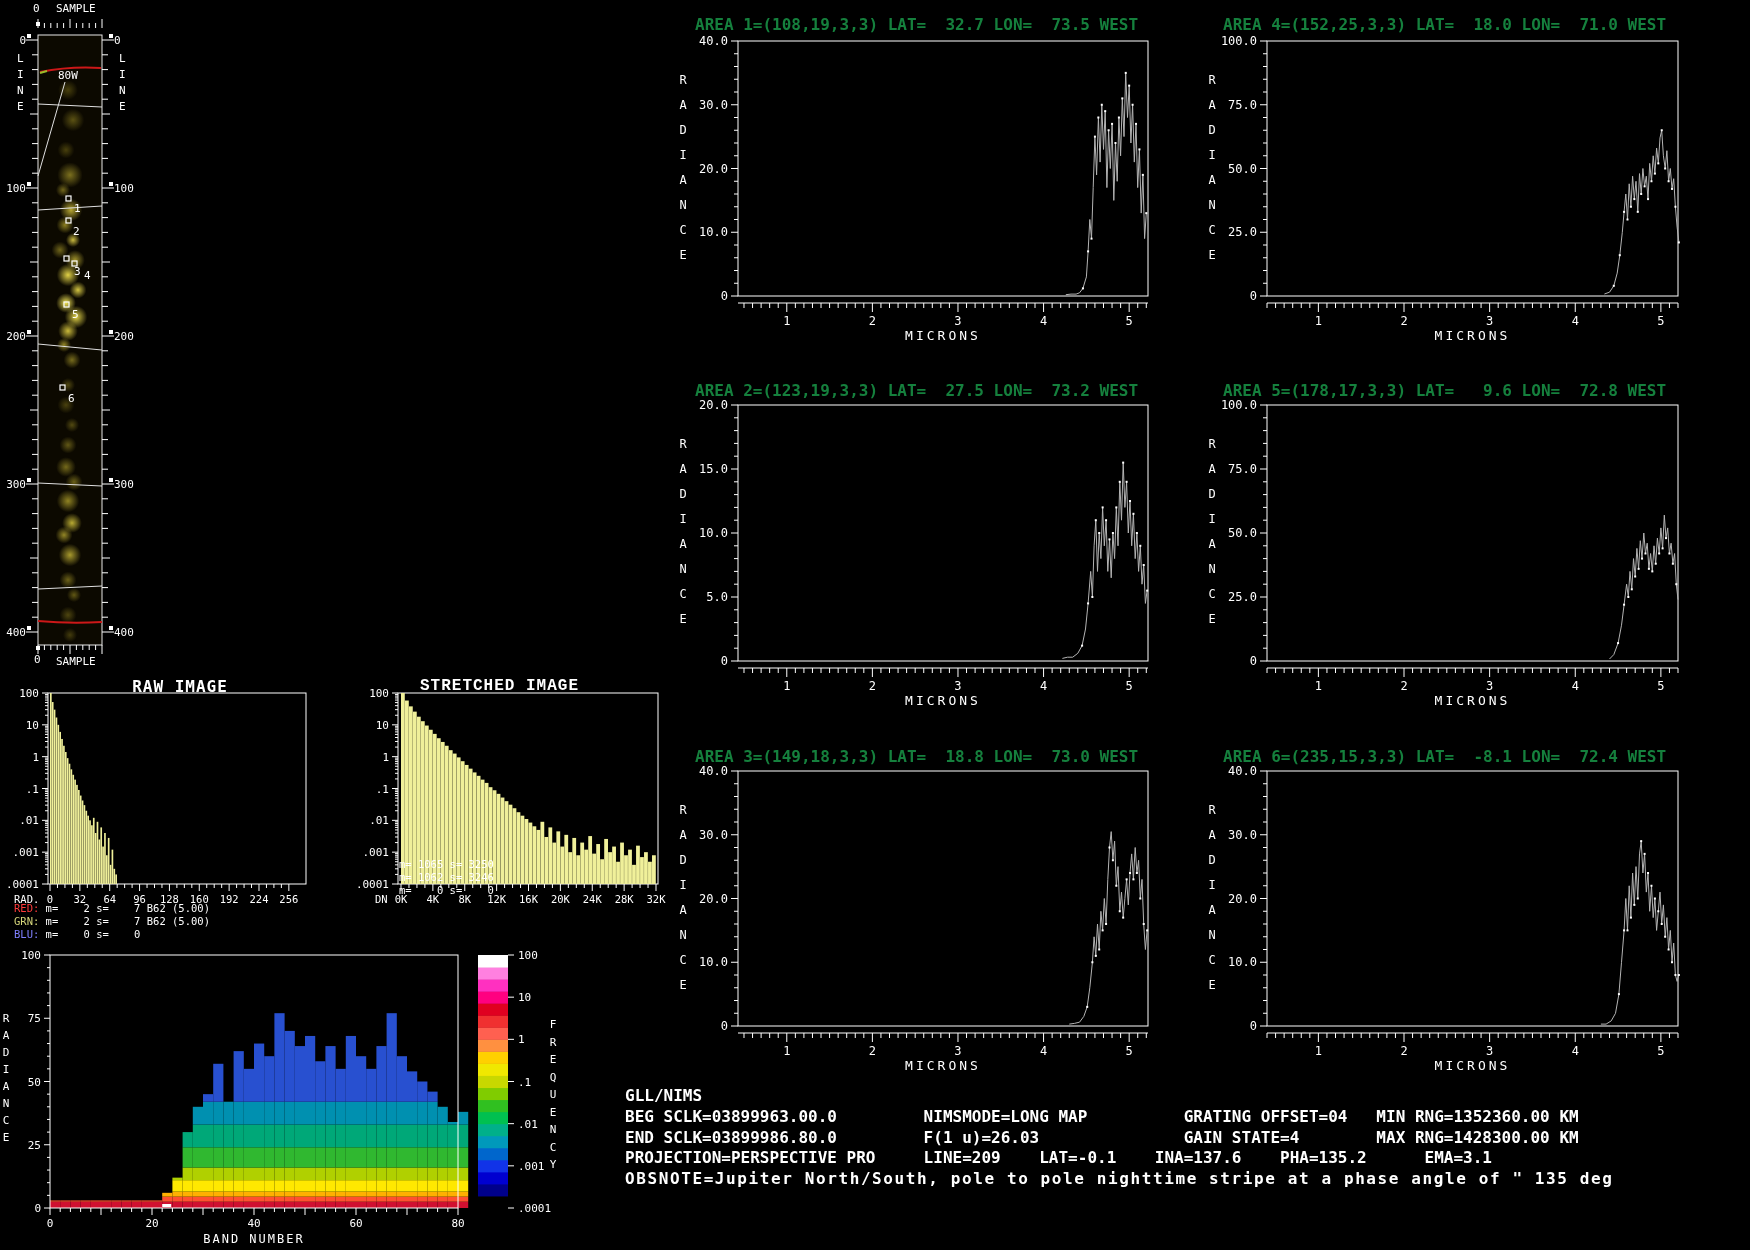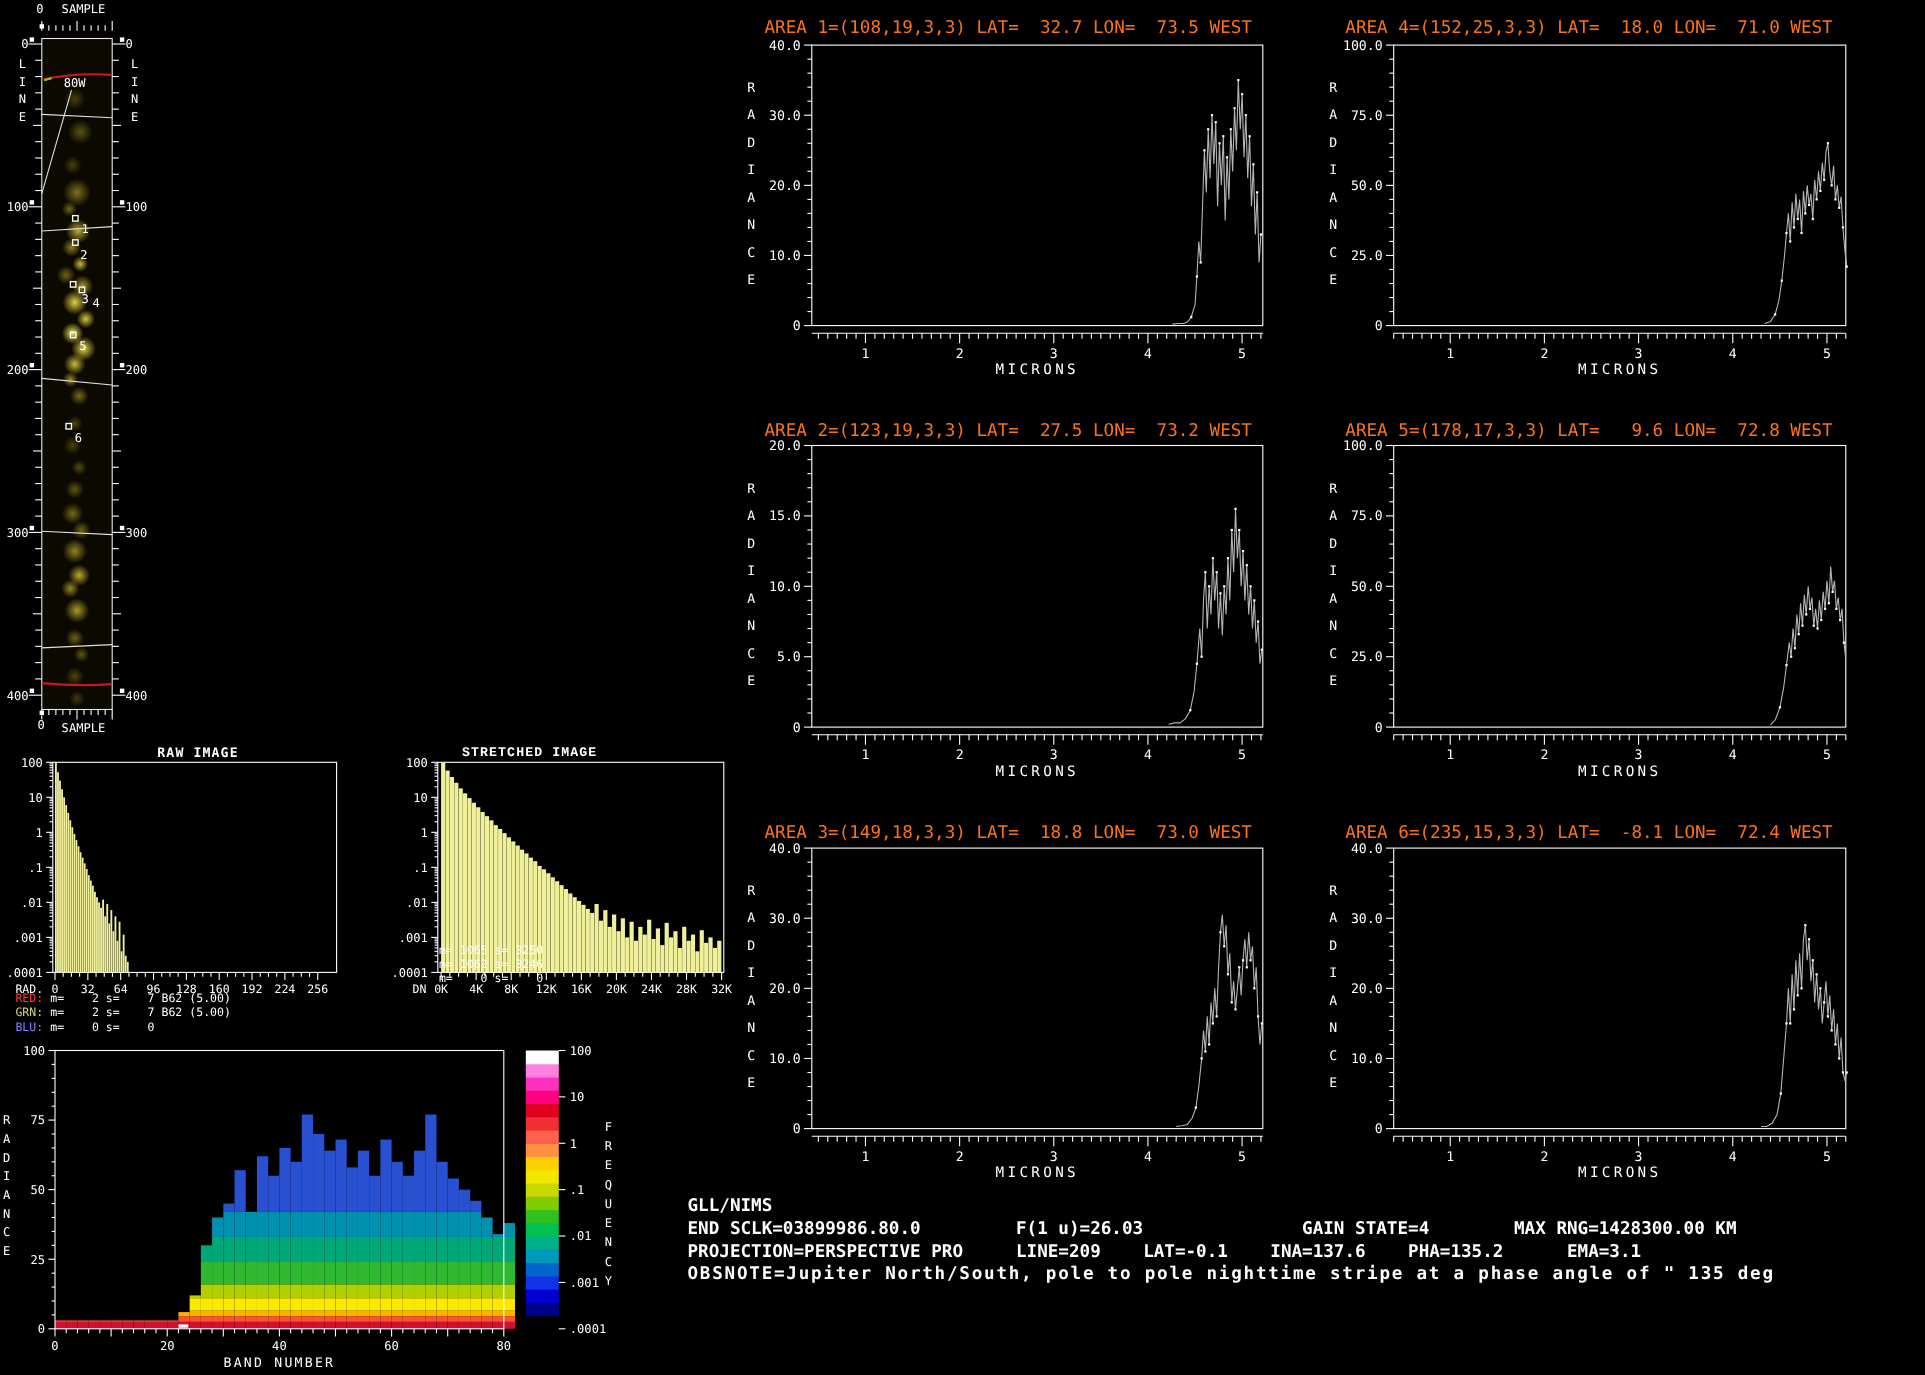--- a/index.html
+++ b/index.html
@@ -1,20 +1,20 @@
 <!DOCTYPE html>
 <html><head>
 <meta charset="utf-8">
 <style>
   html,body{margin:0;padding:0;background:#000;}
   #screen{position:relative;width:1750px;height:1250px;background:#000;overflow:hidden;
           font-family:"DejaVu Sans Mono",monospace;color:#fff;}
   .abs{position:absolute;}
-  .plot-title{font-size:16px;font-weight:normal;white-space:pre;color:#f97316;}
-  .panel-title{font-size:12px;font-weight:bold;letter-spacing:1px;color:#fff;white-space:pre;}
+  .plot-title{font-size:16px;font-weight:bold;white-space:pre;color:#15803d;}
+  .panel-title{font-size:16px;font-weight:bold;letter-spacing:1px;color:#fff;white-space:pre;}
   .strip-label{font-size:11px;color:#fff;white-space:pre;}
   .strip-num{font-size:11px;color:#fff;white-space:pre;text-align:right;width:24px;}
   .meta-block{left:625px;top:1086px;}
   .meta-line{font-size:16px;font-weight:bold;line-height:20.8px;white-space:pre;color:#fff;}
   .meta-wide{letter-spacing:1.6px;}
   .stat-row{font-size:10.5px;line-height:13.2px;white-space:pre;}
   svg{position:absolute;overflow:visible;}
   svg text{font-family:"DejaVu Sans Mono",monospace;fill:#fff;}
   #strip-image{left:38px;top:35px;width:64px;height:610px;background-color:#0c0900;
     background-image:
@@ -1702,18 +1702,19 @@
         <rect x="482.15624999999994" y="176.75" width="2" height="2" fill="#fff"></rect>
         <rect x="485.58125" y="189.5" width="2" height="2" fill="#fff"></rect>
         <rect x="489.00624999999997" y="202.25" width="2" height="2" fill="#fff"></rect>
         <rect x="492.43125" y="215" width="2" height="2" fill="#fff"></rect>
         <rect x="495.85624999999993" y="215" width="2" height="2" fill="#fff"></rect>
       </svg>
     </div>
 
   <div class="abs meta-block">
     <div class="meta-line">GLL/NIMS</div>
+    <div class="meta-line">BEG SCLK=03899963.00.0         NIMSMODE=LONG MAP          GRATING OFFSET=04   MIN RNG=1352360.00 KM</div>
     <div class="meta-line">END SCLK=03899986.80.0         F(1 u)=26.03               GAIN STATE=4        MAX RNG=1428300.00 KM</div>
     <div class="meta-line">PROJECTION=PERSPECTIVE PRO     LINE=209    LAT=-0.1    INA=137.6    PHA=135.2      EMA=3.1</div>
     <div class="meta-line meta-wide">OBSNOTE=Jupiter North/South, pole to pole nighttime stripe at a phase angle of " 135 deg</div>
   </div>
 
 </div>
 
 </body></html>

